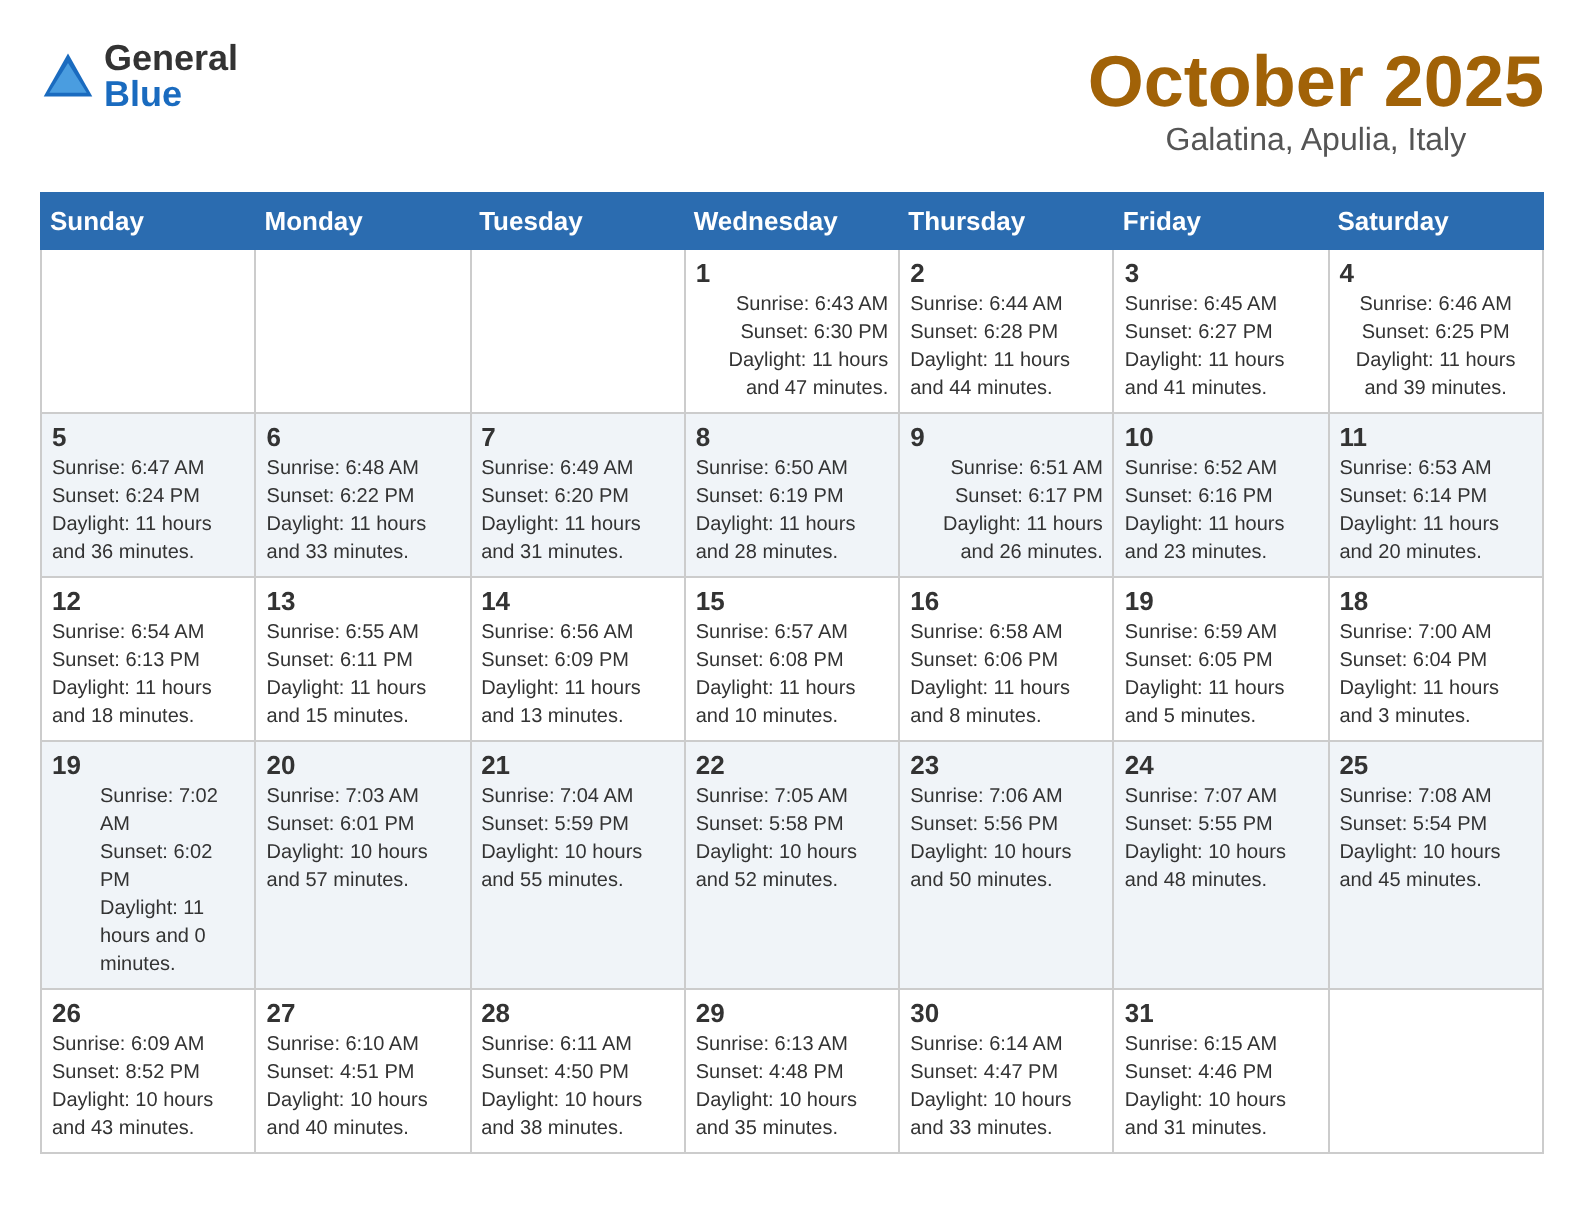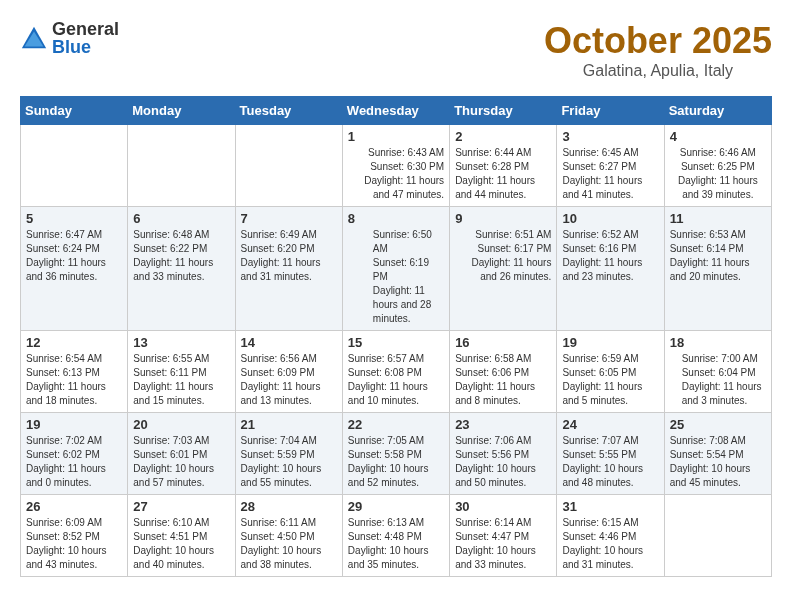--- a/index.html
+++ b/index.html
@@ -174,21 +174,21 @@
 Daylight: 11 hours and 33 minutes.</div>
         </td>
         <td>
           <div class="day-num">7</div>
           <div class="day-info" style="white-space: pre-line;">Sunrise: 6:49 AM
 Sunset: 6:20 PM
 Daylight: 11 hours and 31 minutes.</div>
         </td>
         <td>
           <div class="day-num">8</div>
-          <div class="day-info" style="white-space: pre-line; margin-left: 25px;">Sunrise: 6:50 AM
+          <div class="day-info" style="white-space: pre-line;">Sunrise: 6:50 AM
 Sunset: 6:19 PM
 Daylight: 11 hours and 28 minutes.</div>
         </td>
         <td>
           <div class="day-num">9</div>
           <div class="day-info" style="white-space: pre-line; text-align: right;">Sunrise: 6:51 AM
 Sunset: 6:17 PM
 Daylight: 11 hours and 26 minutes.</div>
         </td>
         <td>
@@ -236,29 +236,29 @@
 Daylight: 11 hours and 8 minutes.</div>
         </td>
         <td>
           <div class="day-num">19</div>
           <div class="day-info" style="white-space: pre-line;">Sunrise: 6:59 AM
 Sunset: 6:05 PM
 Daylight: 11 hours and 5 minutes.</div>
         </td>
         <td>
           <div class="day-num">18</div>
-          <div class="day-info" style="white-space: pre-line; margin-left: 12px;">Sunrise: 7:00 AM
+          <div class="day-info" style="white-space: pre-line;">Sunrise: 7:00 AM
 Sunset: 6:04 PM
 Daylight: 11 hours and 3 minutes.</div>
         </td>
       </tr>
       <tr>
         <td>
           <div class="day-num">19</div>
-          <div class="day-info" style="white-space: pre-line;">Sunrise: 7:02 AM
+          <div class="day-info" style="white-space: pre-line; margin-left: 24px;">Sunrise: 7:02 AM
 Sunset: 6:02 PM
 Daylight: 11 hours and 0 minutes.</div>
         </td>
         <td>
           <div class="day-num">20</div>
           <div class="day-info" style="white-space: pre-line;">Sunrise: 7:03 AM
 Sunset: 6:01 PM
 Daylight: 10 hours and 57 minutes.</div>
         </td>
         <td>

